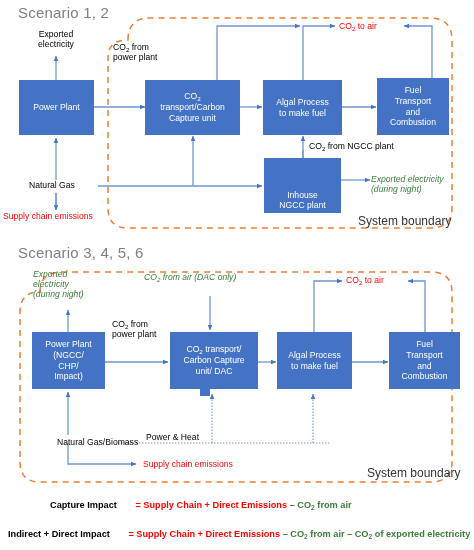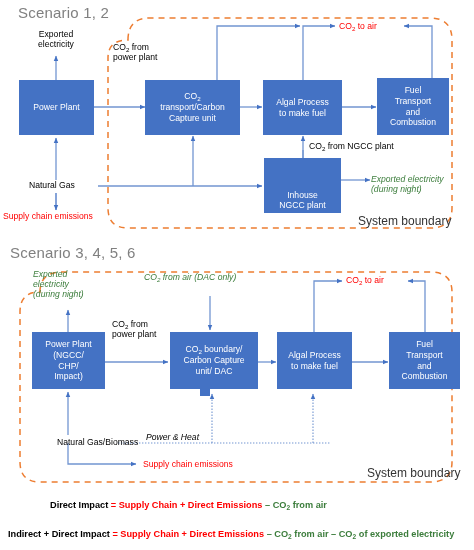--- a/index.html
+++ b/index.html
@@ -19,21 +19,21 @@
     display:flex;align-items:center;justify-content:center;text-align:center;
     font-size:8.6px;line-height:1.25;box-sizing:border-box;padding:2px;
   }
   .lbl{font-size:8.6px;color:#000000;}
   .lbl-red{font-size:8.6px;color:#FF0000;}
   .lbl-green{font-size:8.6px;color:#3C7D3C;font-style:italic;}
   .lbl-sb{font-size:12px;color:#333333;}
   .ctr{text-align:center;}
   sub{font-size:72%;line-height:0;vertical-align:baseline;position:relative;top:2px;}
   .formula{font-size:9.2px;font-weight:bold;color:#000000;}
-  .formula .r{color:#FF0000;}
+  .formula .r{color:#FF0000;margin-left:16px;}
   .formula .g{color:#3C7D3C;}
   .formula .k{color:#000000;}
 </style>
 </head>
 <body>
 
 <div id="stage">
 
   <svg class="layer" viewBox="0 0 474 550">
     <defs>
@@ -161,34 +161,34 @@
 
   <div class="tx lbl-red" style="left:3px;top:211px;">Supply chain emissions</div>
 
   <div class="tx lbl-green" style="left:371px;top:174px;">
     <span>Exported electricity</span><br>
     <span>(during night)</span>
   </div>
 
   <div class="tx lbl-sb" style="left:358px;top:214px;">System boundary</div>
 
-  <div class="tx scenario-title" style="left:10px;top:244px;">Scenario 3, 4, 5, 6</div>
+  <div class="tx scenario-title" style="left:18px;top:244px;">Scenario 3, 4, 5, 6</div>
 
   <div class="blk" style="left:32px;top:332px;width:73px;height:57px;">
     <span>
       <span>Power Plant</span><br>
       <span>(NGCC/</span><br>
       <span>CHP/</span><br>
       <span>Impact)</span>
     </span>
   </div>
 
   <div class="blk" style="left:170px;top:332px;width:88px;height:57px;">
     <span>
-      <span>CO</span><sub>2</sub><span> boundary/</span><br>
+      <span>CO</span><sub>2</sub><span> transport/</span><br>
       <span>Carbon Capture</span><br>
       <span>unit/ DAC</span>
     </span>
   </div>
 
   <div class="blk" style="left:277px;top:332px;width:75px;height:57px;">
     <span>
       <span>Algal Process</span><br>
       <span>to make fuel</span>
     </span>
@@ -215,29 +215,29 @@
 
   <div class="tx lbl" style="left:112px;top:319px;">
     <span>CO</span><sub>2</sub><span> from</span><br>
     <span>power plant</span>
   </div>
 
   <div class="tx lbl-red" style="left:346px;top:275px;">
     <span>CO</span><sub>2</sub><span> to air</span>
   </div>
 
-  <div class="tx lbl" style="left:146px;top:432px;font-style:italic;">Power &amp; Heat</div>
+  <div class="tx lbl" style="left:146px;top:432px;">Power &amp; Heat</div>
 
   <div class="tx lbl" style="left:20px;top:437px;margin-left:37px;">Natural Gas/Biomass</div>
 
   <div class="tx lbl-red" style="left:143px;top:459px;">Supply chain emissions</div>
 
   <div class="tx lbl-sb" style="left:367px;top:466px;">System boundary</div>
 
   <div class="tx formula" style="left:50px;top:500px;">
-    <span class="k">Direct Impact </span><span class="r">= Supply Chain + Direct Emissions </span><span class="g"><span>– CO</span><sub>2</sub><span> from air</span></span>
+    <span class="k">Capture Impact </span><span class="r">= Supply Chain + Direct Emissions </span><span class="g"><span>– CO</span><sub>2</sub><span> from air</span></span>
   </div>
 
   <div class="tx formula" style="left:8px;top:529px;">
     <span class="k">Indirect + Direct Impact </span><span class="r">= Supply Chain + Direct Emissions </span><span class="g"><span>– CO</span><sub>2</sub><span> from air – CO</span><sub>2</sub><span> of exported electricity</span></span>
   </div>
 
 </div>
 
 </body></html>

